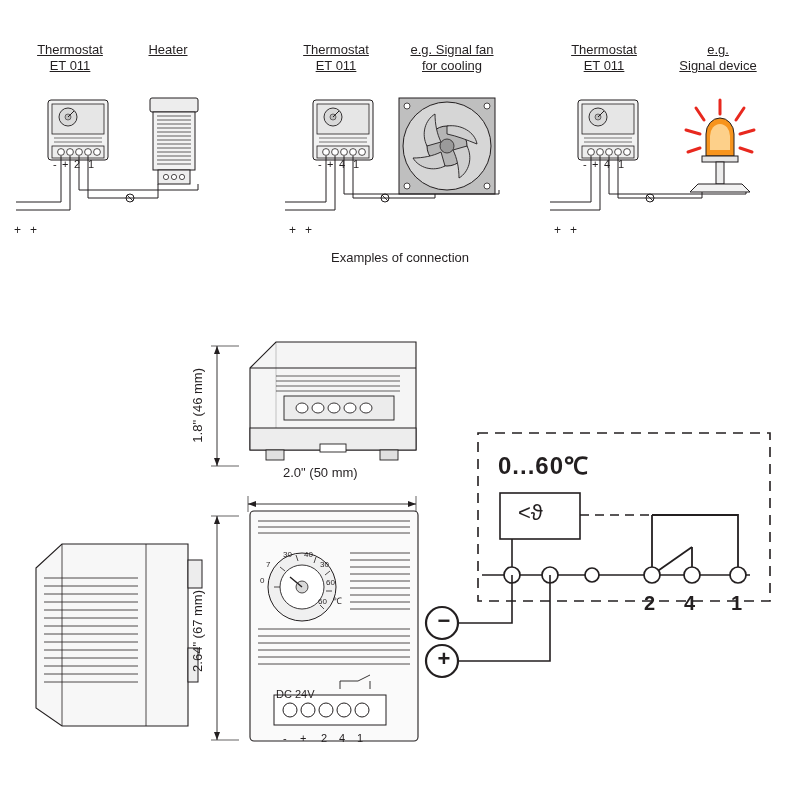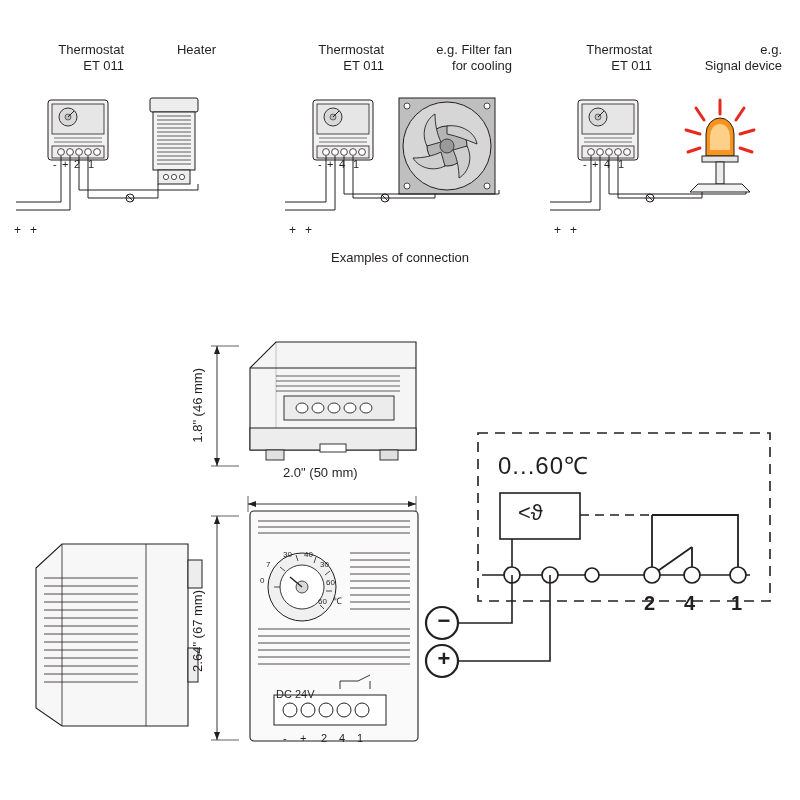--- a/index.html
+++ b/index.html
@@ -5,21 +5,21 @@
   html,body{margin:0;padding:0;}
   body{
     width:800px;height:800px;
     background:#ffffff;
     font-family:"Liberation Sans", sans-serif;
     color:#231f20;
     position:relative;
     overflow:hidden;
   }
   .abs{position:absolute;}
-  .lbl{font-size:13px;line-height:16px;text-align:right;color:#231f20;}
+  .lbl{font-size:13px;line-height:16px;text-align:center;color:#231f20;text-decoration:underline;}
   .dim{font-size:13px;color:#231f20;}
   .caption{font-size:13px;color:#231f20;text-align:center;}
   svg{display:block;overflow:visible;}
   .vert{writing-mode:vertical-rl;transform:rotate(180deg);}
 </style>
 </head>
 <body>
 
 <div class="abs lbl" style="left:16px;top:42px;width:108px;">
   <div>Thermostat</div>
@@ -93,21 +93,21 @@
   <span class="dim" style="position:absolute;left:35px;font-size:11px;">1</span>
 </div>
 <div class="abs dim" style="left:14px;top:223px;font-size:12px;">+</div>
 <div class="abs dim" style="left:30px;top:223px;font-size:12px;">+</div>
 
 <div class="abs lbl" style="left:288px;top:42px;width:96px;">
   <div>Thermostat</div>
   <div>ET 011</div>
 </div>
 <div class="abs lbl" style="left:392px;top:42px;width:120px;">
-  <div>e.g. Filter fan</div>
+  <div>e.g. Signal fan</div>
   <div>for cooling</div>
 </div>
 
 <div class="abs" style="left:285px;top:90px;">
 <svg width="230" height="155" viewBox="0 0 230 155">
   <g>
     <rect x="28" y="10" width="60" height="60" rx="3" fill="#f2f2f2" stroke="#231f20" stroke-width="1"></rect>
     <rect x="32" y="14" width="52" height="30" fill="#e6e6e6" stroke="#231f20" stroke-width="0.8"></rect>
     <circle cx="48" cy="27" r="9" fill="#d9d9d9" stroke="#231f20" stroke-width="0.9"></circle>
     <circle cx="48" cy="27" r="3" fill="#bdbdbd" stroke="#231f20" stroke-width="0.6"></circle>
@@ -431,19 +431,19 @@
 
   <g fill="none" stroke="#231f20" stroke-width="1.6">
     <path d="M92 150 L92 198 L38 198"></path>
     <path d="M130 150 L130 236 L38 236"></path>
   </g>
   <circle cx="22" cy="198" r="16" fill="#ffffff" stroke="#231f20" stroke-width="2.2"></circle>
   <circle cx="22" cy="236" r="16" fill="#ffffff" stroke="#231f20" stroke-width="2.2"></circle>
 </svg>
 </div>
 
-<div class="abs" style="left:498px;top:448px;font-size:24px;font-weight:normal;letter-spacing:1px;">0...60℃</div>
+<div class="abs" style="left:498px;top:448px;font-size:24px;font-weight:bold;letter-spacing:1px;">0...60℃</div>
 <div class="abs" style="left:518px;top:500px;font-size:22px;">&lt;ϑ</div>
 <div class="abs" style="left:644px;top:592px;font-size:20px;font-weight:bold;">2</div>
 <div class="abs" style="left:684px;top:592px;font-size:20px;font-weight:bold;">4</div>
 <div class="abs" style="left:731px;top:592px;font-size:20px;font-weight:bold;">1</div>
 <div class="abs" style="left:434px;top:608px;font-size:22px;font-weight:bold;width:20px;text-align:center;">−</div>
 <div class="abs" style="left:434px;top:646px;font-size:22px;font-weight:bold;width:20px;text-align:center;">+</div>
 
 </body></html>

